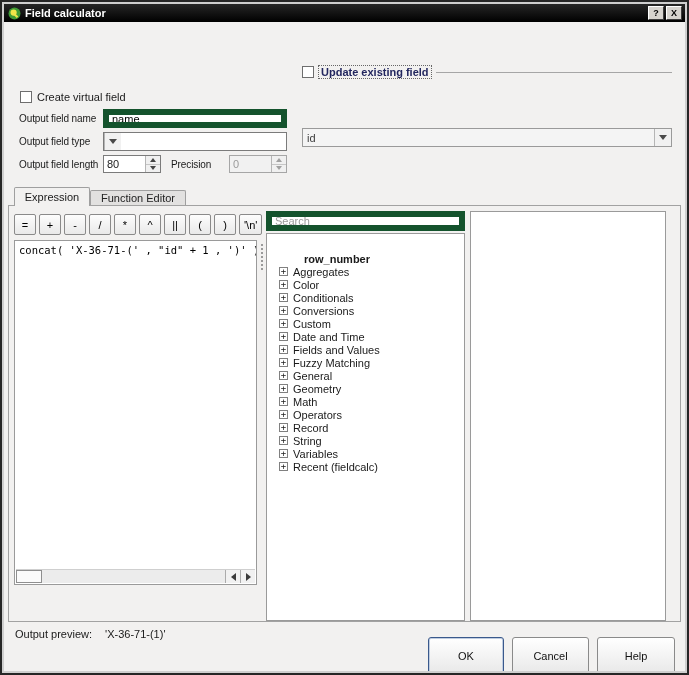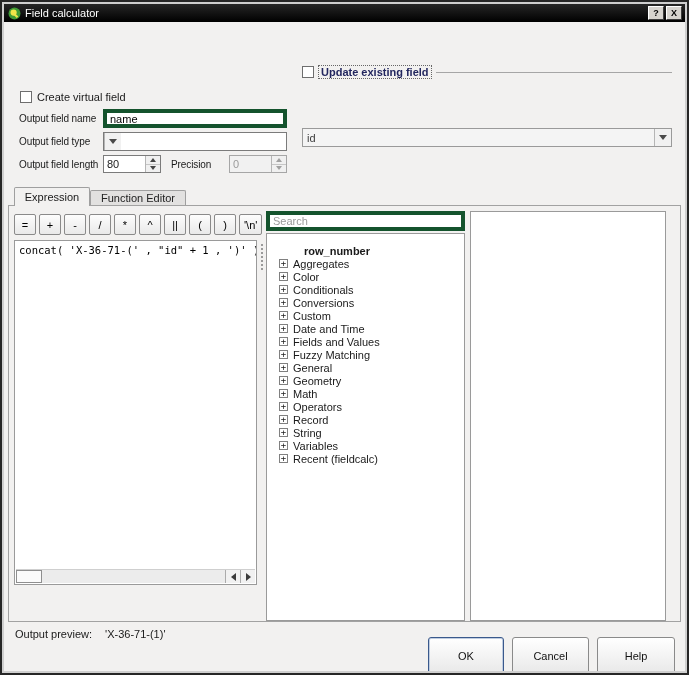--- a/index.html
+++ b/index.html
@@ -6,21 +6,21 @@
   html,body { background:#9a9a9a; }
   body { font-family:"Liberation Sans","DejaVu Sans",sans-serif; }
 
   .window { position:relative; width:689px; height:675px; border:2px solid #262626;
             background:#cfcfcf; padding:2px; }
 
   
   .titlebar { height:18px; background:linear-gradient(#262626,#000); color:#fff;
               display:flex; align-items:center; padding:0 3px; }
   .app-icon { width:14px; height:14px; margin-right:4px; display:flex; align-items:center; justify-content:center; }
-  .titlebar .title { font-size:11px; font-weight:normal; flex:1; white-space:nowrap; }
+  .titlebar .title { font-size:11px; font-weight:bold; flex:1; white-space:nowrap; }
   .tb-btn { width:16px; height:14px; background:#d6d3ce; border:1px solid;
             border-color:#ffffff #3c3c3c #3c3c3c #ffffff; font-size:9px; font-weight:bold;
             color:#000; display:flex; align-items:center; justify-content:center; margin-left:2px; cursor:default; }
 
   .content { position:relative; height:649px; background:#f2f1f0; font-size:11px; color:#1a1a1a; overflow:hidden; }
 
   
   .cbrow { position:absolute; display:flex; align-items:center; gap:5px; height:13px; }
   .cbbox { width:12px; height:12px; border:1px solid #6e6e6e; background:#fff; position:relative; flex:0 0 auto; }
   .cbbox.checked::after { content:"\2715"; position:absolute; left:0; top:0; width:100%;
@@ -29,21 +29,21 @@
   .disabled-label { color:#9b9b9b; }
 
   
   .group-head { position:absolute; display:flex; align-items:center; gap:5px; height:13px; }
   .group-title { font-weight:bold; color:#22265e; white-space:nowrap; padding:0 2px; }
   .focus-dotted { outline:1px dotted #666; }
   .group-line { flex:1; border-top:1px solid #a6a6a6; margin-top:1px; }
 
   
   .flabel { position:absolute; font-size:10px; letter-spacing:-0.1px; white-space:nowrap; }
-  .text-input { position:absolute; border:4px solid #14532d; background:#fff; font-size:11px;
+  .text-input { position:absolute; border:6px solid #14532d; background:#fff; font-size:11px;
                 padding:0 3px; font-family:"Liberation Sans","DejaVu Sans",sans-serif; }
 
   .combo { position:absolute; border:1px solid #7b7b7b; background:#fff; display:flex; align-items:stretch; }
   .combo.disabled { background:#f4f4f4; border-color:#9a9a9a; }
   .combo-text { flex:1; padding:0 4px; display:flex; align-items:center; white-space:nowrap; overflow:hidden; }
   .combo.disabled .combo-text { color:#3c3c3c; }
   .combo-arrow { width:17px; border-left:1px solid #b5b5b5; background:#f1f1f1;
                  display:flex; align-items:center; justify-content:center; }
   .tri-down { width:0; height:0; border-left:4px solid transparent; border-right:4px solid transparent; border-top:5px solid #4a4a4a; }
 
@@ -88,21 +88,21 @@
   .tri-left  { width:0; height:0; border-top:4px solid transparent; border-bottom:4px solid transparent; border-right:5px solid #3a3a3a; }
   .tri-right { width:0; height:0; border-top:4px solid transparent; border-bottom:4px solid transparent; border-left:5px solid #3a3a3a; }
 
   .splitter-dots { position:absolute; left:257px; top:222px; height:26px; width:0;
                    border-left:2px dotted #9a9a9a; z-index:2; }
 
   
   .search-input { left:262px; top:189px; width:199px; height:20px; z-index:2; }
   .search-input::placeholder { color:#9a9a9a; }
   .tree { position:absolute; left:262px; top:211px; width:199px; height:388px; background:#fff;
-          border:1px solid #9a9a9a; z-index:2; padding-top:10px; overflow:hidden; }
+          border:1px solid #9a9a9a; z-index:2; padding-top:18px; overflow:hidden; }
   .tree-row { display:flex; align-items:center; height:13px; gap:5px; padding-left:12px; white-space:nowrap; }
   .tree-row.deep { padding-left:23px; }
   .expander { width:9px; height:9px; border:1px solid #808080; background:#fff; flex:0 0 auto;
               font-family:"DejaVu Sans Mono","Liberation Mono",monospace; font-size:9px;
               line-height:7px; text-align:center; color:#222; }
   .expander.hidden { visibility:hidden; }
   .tree-label { font-size:11px; }
   .bold { font-weight:bold; }
 
   .help-panel { position:absolute; left:466px; top:189px; width:196px; height:410px;

